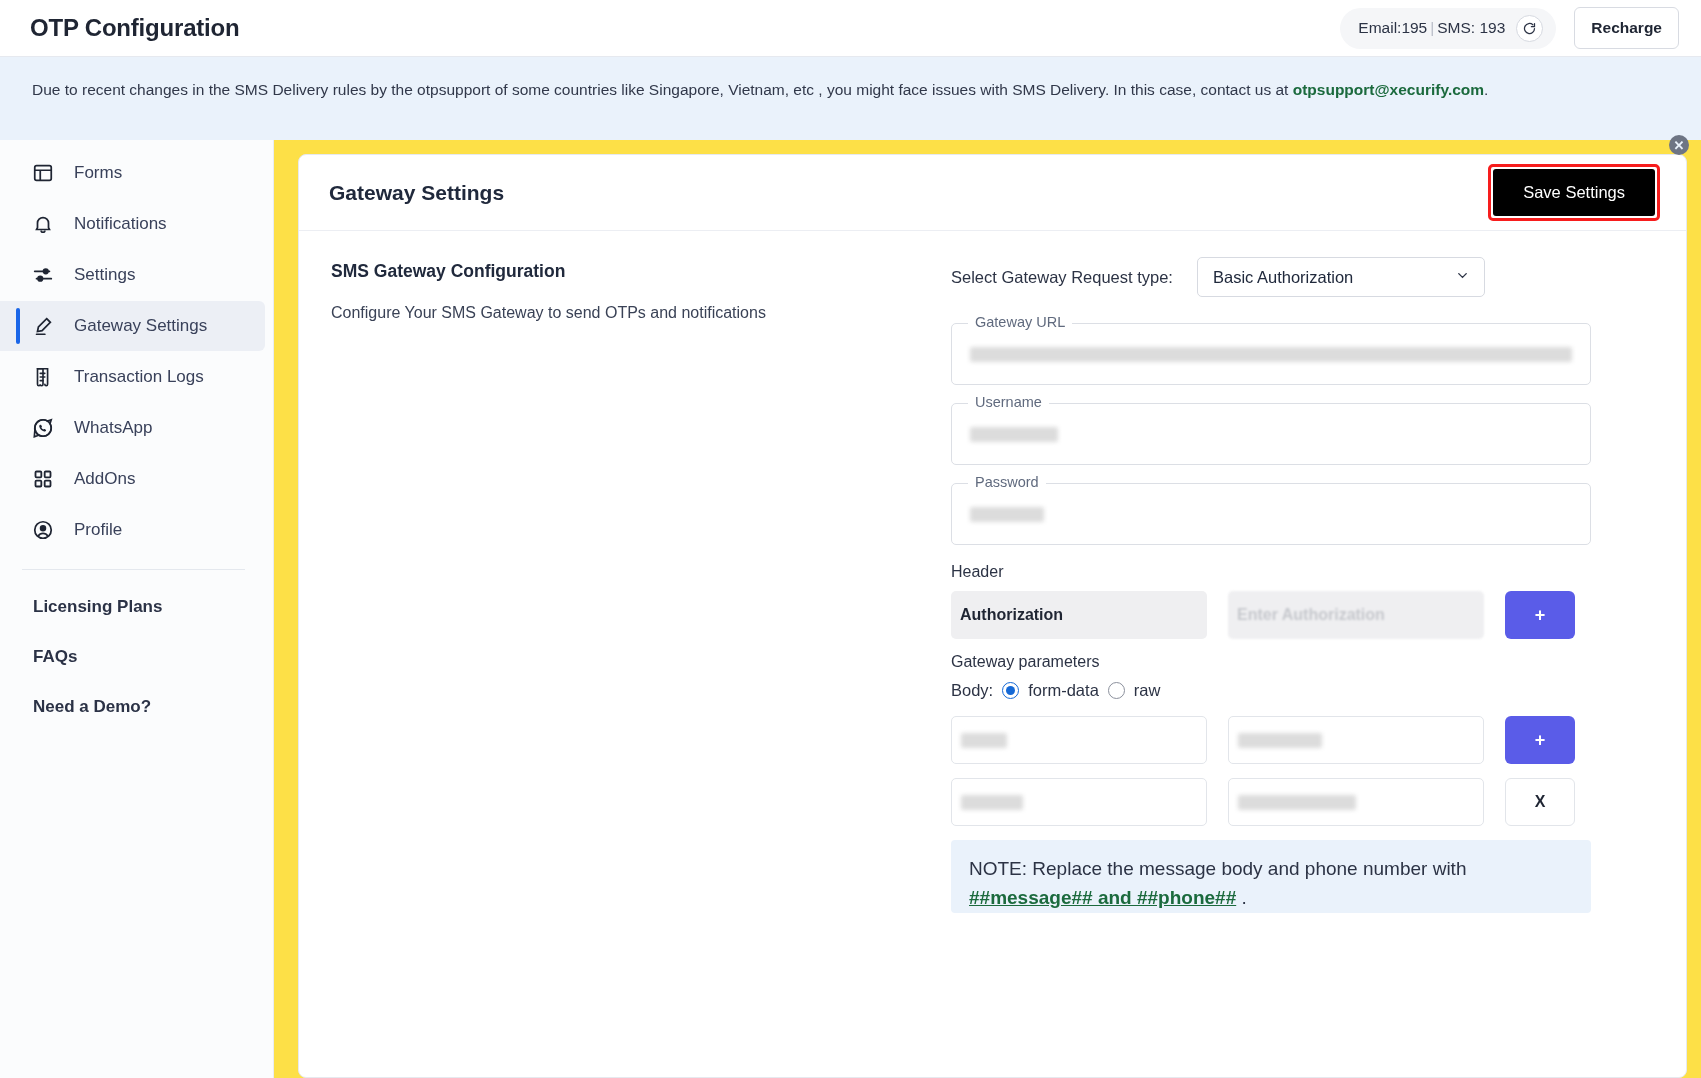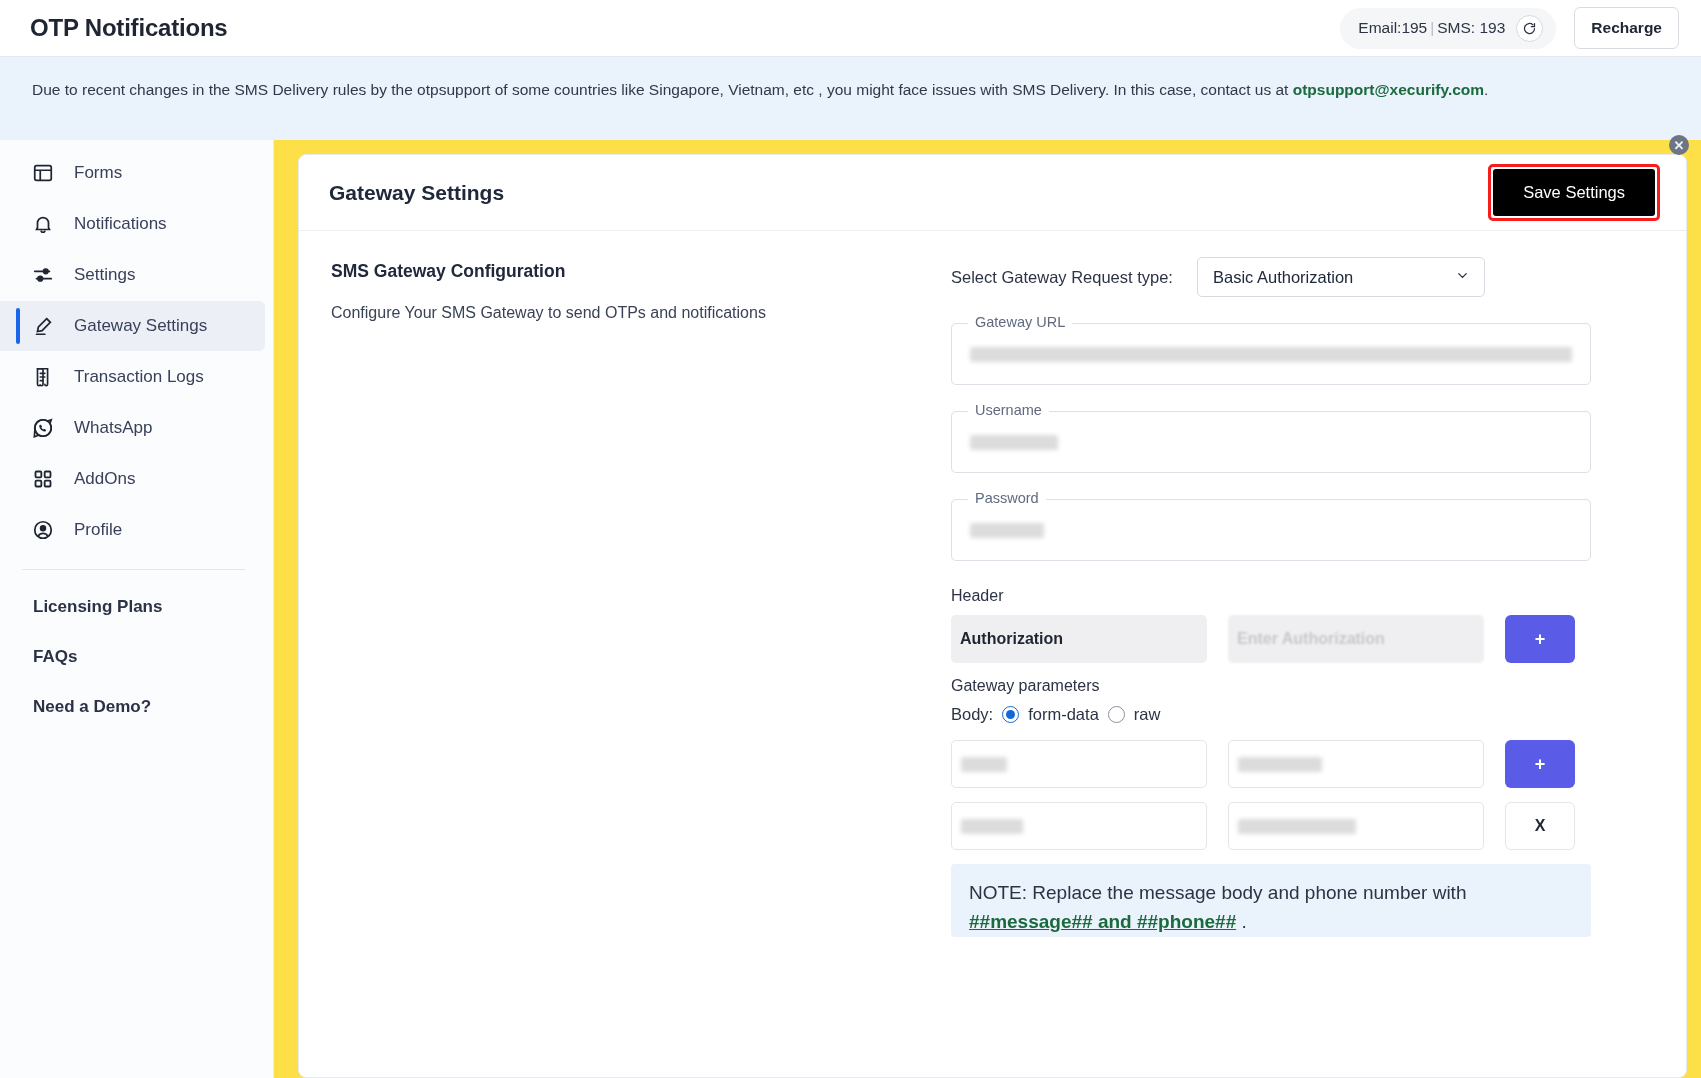--- a/index.html
+++ b/index.html
@@ -125,21 +125,21 @@
   .select-box {
     flex: 1 1 auto; height: 40px;
     border: 1px solid #d7dae1; border-radius: 5px; background: #ffffff;
     display: flex; align-items: center; justify-content: space-between;
     padding: 0 14px 0 15px; font-size: 16.5px; color: #20293c; cursor: pointer;
     max-width: 288px;
   }
   .chev { color: #3a4256; font-size: 13px; }
 
   
-  .field { position: relative; margin-bottom: 26px; }
+  .field { position: relative; margin-bottom: 18px; }
   .field-box {
     border: 1px solid #dcdfe5; border-radius: 5px; background: #ffffff;
     height: 62px; display: flex; align-items: center; padding: 0 18px;
   }
   .field-label {
     position: absolute; top: -9px; left: 17px;
     background: #ffffff; padding: 0 7px;
     font-size: 14.5px; color: #606a7e;
   }
   .redact { background: #dcdcdc; border-radius: 2px; height: 15px; filter: blur(2.2px); }
@@ -186,21 +186,21 @@
     margin-top: 8px;
   }
   .note b { color: #1b6a3d; text-decoration: underline; }
 </style>
 </head>
 <body>
 
 <div class="app">
 
   <div class="topbar">
-    <div class="app-title">OTP Notifications</div>
+    <div class="app-title">OTP Configuration</div>
     <div class="topbar-right">
       <div class="credits">
         <div class="credits-text">
           <span>Email:195</span><span class="sep">|</span><span>SMS: 193</span>
         </div>
         <div class="refresh-btn">
           <svg width="15" height="15" viewBox="0 0 24 24" fill="none" stroke="#2c3345" stroke-width="2" stroke-linecap="round">
             <path d="M20 12a8 8 0 1 1-2.6-5.9"></path>
               <path d="M20 4v5h-5"></path>
           </svg>

